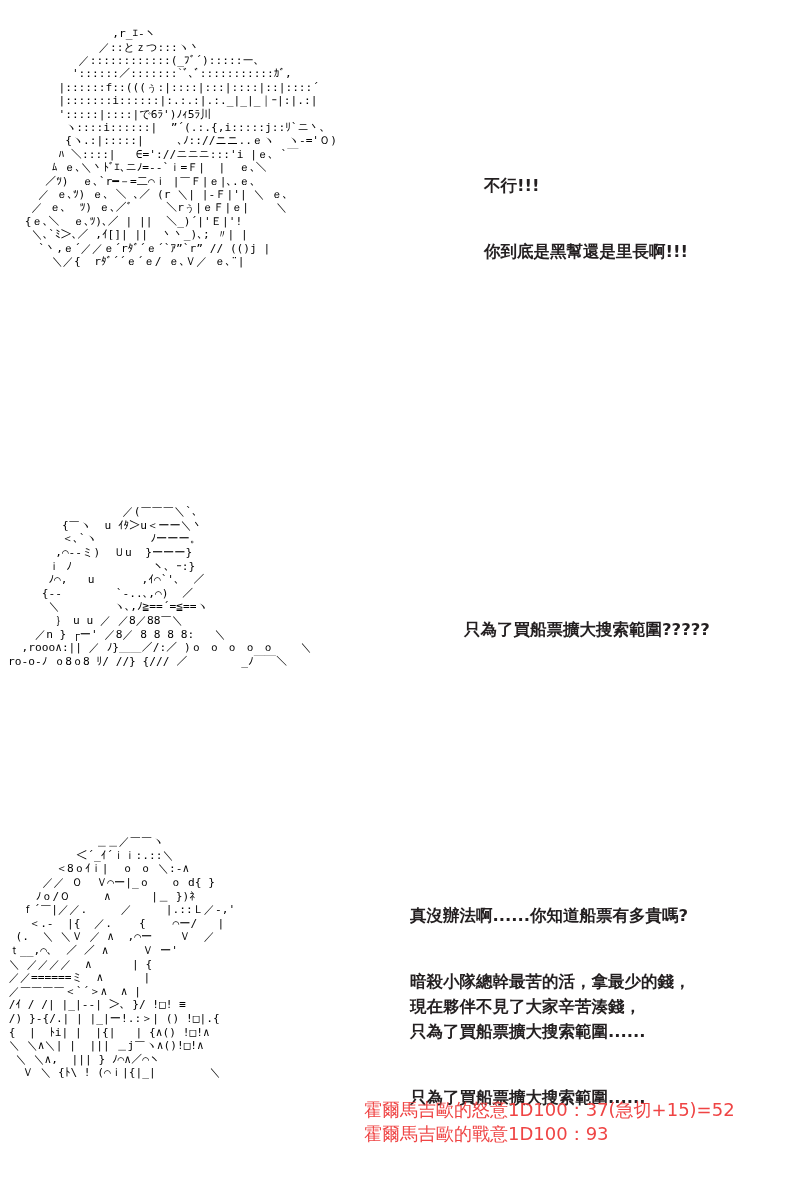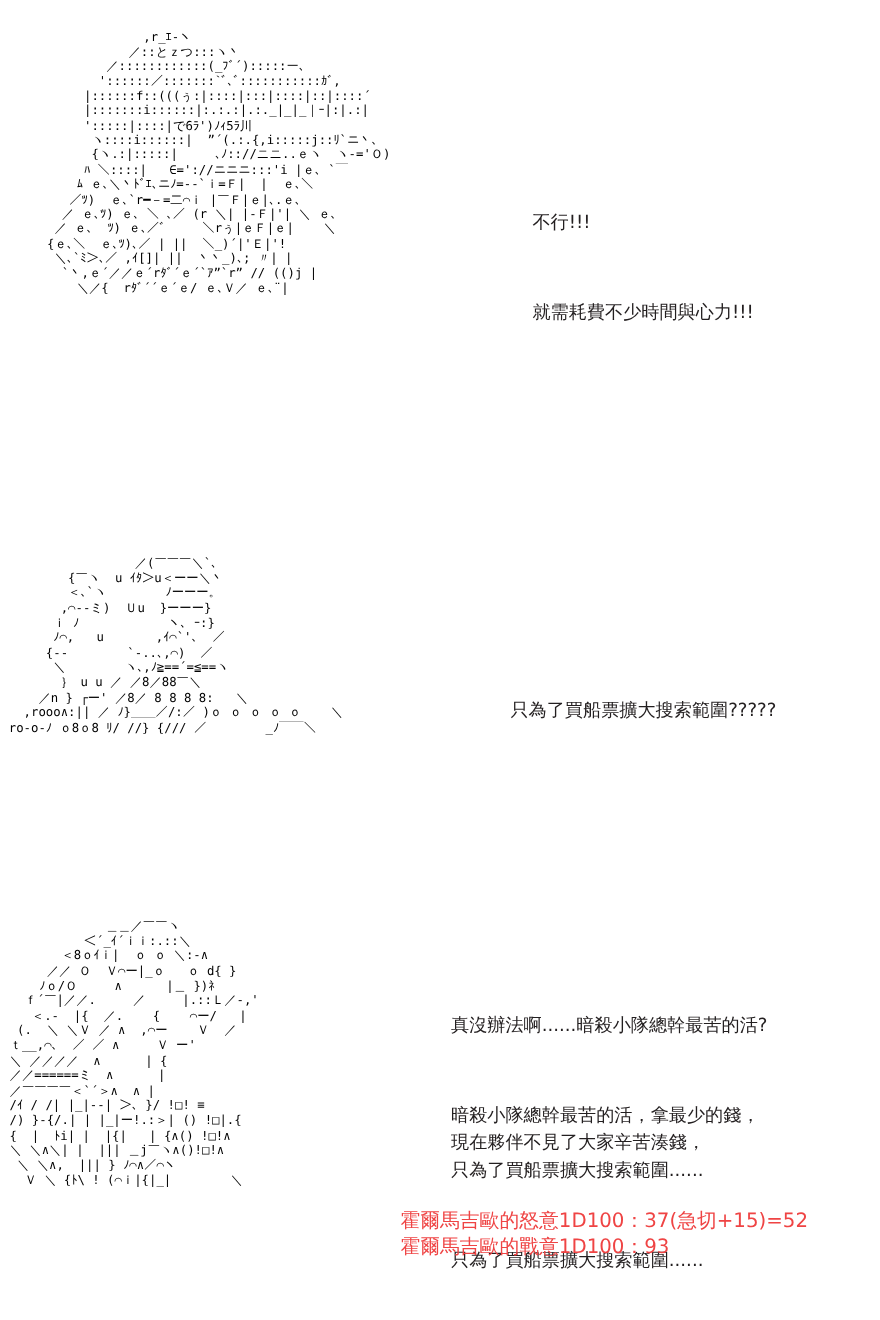--- a/index.html
+++ b/index.html
@@ -31,21 +31,20 @@
     color: #000000;
     letter-spacing: 0px;
     -webkit-font-smoothing: none;
   }
 
   #aa-block-1 {
     left: 18px;
     top: 16px;
     font-size: 11.2px;
     line-height: 13.4px;
-    margin-left: 18px;
   }
 
   #aa-block-2 {
     left: 8px;
     top: 494px;
     font-size: 11.2px;
     line-height: 13.6px;
   }
 
   #aa-block-3 {
@@ -59,22 +58,23 @@
   .dialogue {
     position: absolute;
     font-family: "DejaVu Sans", "Liberation Sans", sans-serif;
     font-size: 16.5px;
     line-height: 25px;
     color: #231f20;
     white-space: pre-line;
   }
 
   .dialogue .para {
-    margin: 16px 0 16px 0;
+    margin: 0 0 16px 0;
     white-space: pre-line;
+    font-weight: bold;
   }
   .dialogue .para:last-child {
     margin-bottom: 0;
   }
 
   #dialogue-1 { left: 484px; top: 148px; }
   #dialogue-2 { left: 464px; top: 592px; }
   #dialogue-3 { left: 410px; top: 878px; }
 
   
@@ -110,21 +110,21 @@
     ／ﾂ)  ｅ､`r━－=二⌒ｉ |￣Ｆ|ｅ|､.ｅ､
    ／ ｅ､ﾂ) ｅ､ ＼ ､／ (r ＼| |-Ｆ|'| ＼ ｅ､
   ／ ｅ､  ﾂ) ｅ､／ﾞ     ＼rぅ|ｅＦ|ｅ|    ＼
  {ｅ､＼  ｅ､ﾂ)､／ | ||  ＼_)´|'Ｅ|'!
   ＼､`ﾐ＞､／ ,ｲ[]| ||  丶丶_)､; 〃| |
    `丶,ｅ´／／ｅ´rﾀﾞ´ｅ´`ｱ”`r” // (()j |
      ＼／{  rﾀﾞ´´ｅ´ｅ/ ｅ､Ｖ／ ｅ､¨|</pre>
 
   <div class="dialogue" id="dialogue-1">
     <p class="para">不行!!!</p>
-    <p class="para">就需耗費不少時間與心力!!!</p>
+    <p class="para">你到底是黑幫還是里長啊!!!</p>
   </div>
 
   <pre class="aa" id="aa-block-2">                 ／(￣￣￣＼`､
         {￣ヽ  u ｲﾀ＞u＜ーー＼丶
         ＜､`ヽ        ﾉーーー。
        ,⌒--ミ)  Ｕu  }ーーー}
       ｉ ﾉ            ヽ､ ｰ:}
       ﾉ⌒,   u       ,ｲ⌒`'､  ／
      {--        `-..､,⌒)  ／
       ＼        ヽ､,ﾉ≧==´=≦==ヽ
@@ -150,21 +150,21 @@
  ／／======ミ  ∧      |
  ／￣￣￣￣＜`´＞∧  ∧ |
  /ｲ / /| |_|--| ＞､ }/ !□! ≡
  /) }-{/.| | |_|ー!.:＞| () !□|.{
  {  |  ﾄi| |  |{|   | {∧() !□!∧
  ＼ ＼∧＼| |  ||| ＿j￣ヽ∧()!□!∧
   ＼ ＼∧,  ||| } ﾉ⌒∧／⌒ヽ
    Ｖ ＼ {ﾄ\ ! (⌒ｉ|{|_|        ＼</pre>
 
   <div class="dialogue" id="dialogue-3">
-    <p class="para">真沒辦法啊......暗殺小隊總幹最苦的活?</p>
+    <p class="para">真沒辦法啊......你知道船票有多貴嗎?</p>
     <p class="para">暗殺小隊總幹最苦的活，拿最少的錢，
 現在夥伴不見了大家辛苦湊錢，
 只為了買船票擴大搜索範圍......</p>
     <p class="para">只為了買船票擴大搜索範圍......</p>
   </div>
 
   <div id="dice-results">
     <div class="dice-line">霍爾馬吉歐的怒意1D100：37(急切+15)=52</div>
     <div class="dice-line">霍爾馬吉歐的戰意1D100：93</div>
   </div>

